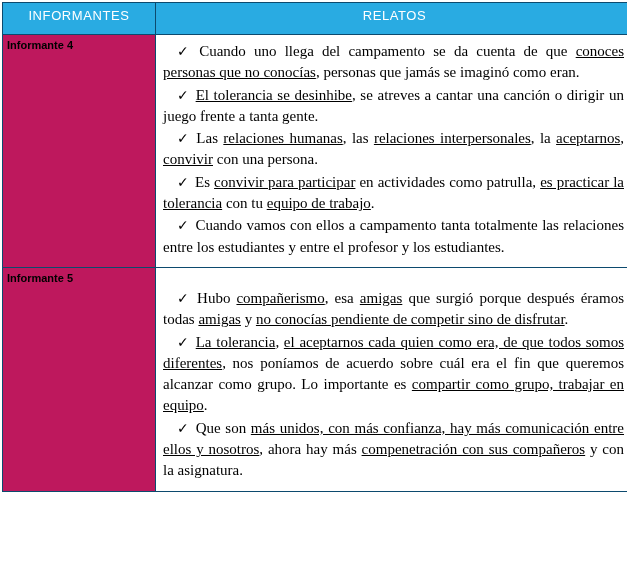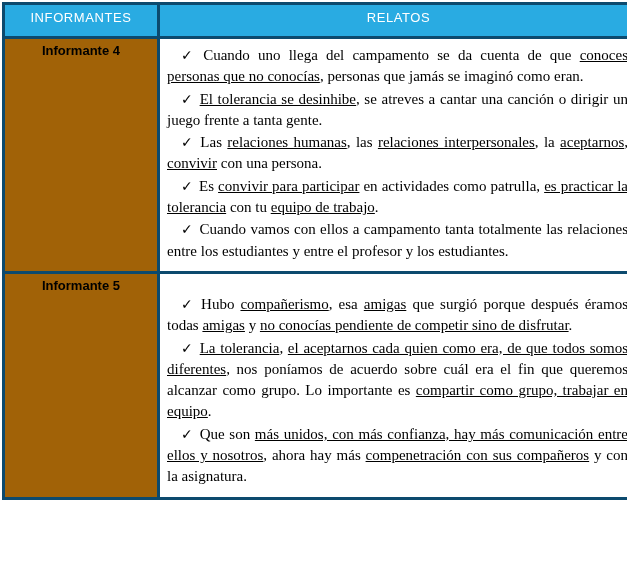--- a/index.html
+++ b/index.html
@@ -20,44 +20,44 @@
     padding: 0;
   }
   table.data-table {
     border-collapse: collapse;
     width: 623px;
     margin: 2px 0 0 2px;
     table-layout: fixed;
   }
   table.data-table th,
   table.data-table td {
-    border: 3px solid #0c4a6e;
+    border: 1px solid #0c4a6e;
     vertical-align: top;
   }
   thead th {
     background: #29ABE2;
     color: #ffffff;
     font-family: "Liberation Sans", sans-serif;
     font-size: 13px;
     font-weight: normal;
     letter-spacing: 0.6px;
     text-align: center;
     padding: 5px 2px 6px 2px;
     height: 20px;
   }
   th.col-informantes { width: 148px; }
   th.col-relatos { width: 473px; }
 
   td.informant-cell {
-    background: #a16207;
+    background: #be185d;
     color: #000000;
     font-family: "Liberation Sans", sans-serif;
-    font-size: 13px;
+    font-size: 11px;
     font-weight: bold;
-    text-align: center;
+    text-align: left;
     vertical-align: middle;
     padding: 4px;
   }
   td.relatos-cell {
     background: #ffffff;
     padding: 6px 9px 8px 7px;
     font-size: 15px;
     line-height: 1.42;
     text-align: justify;
   }

